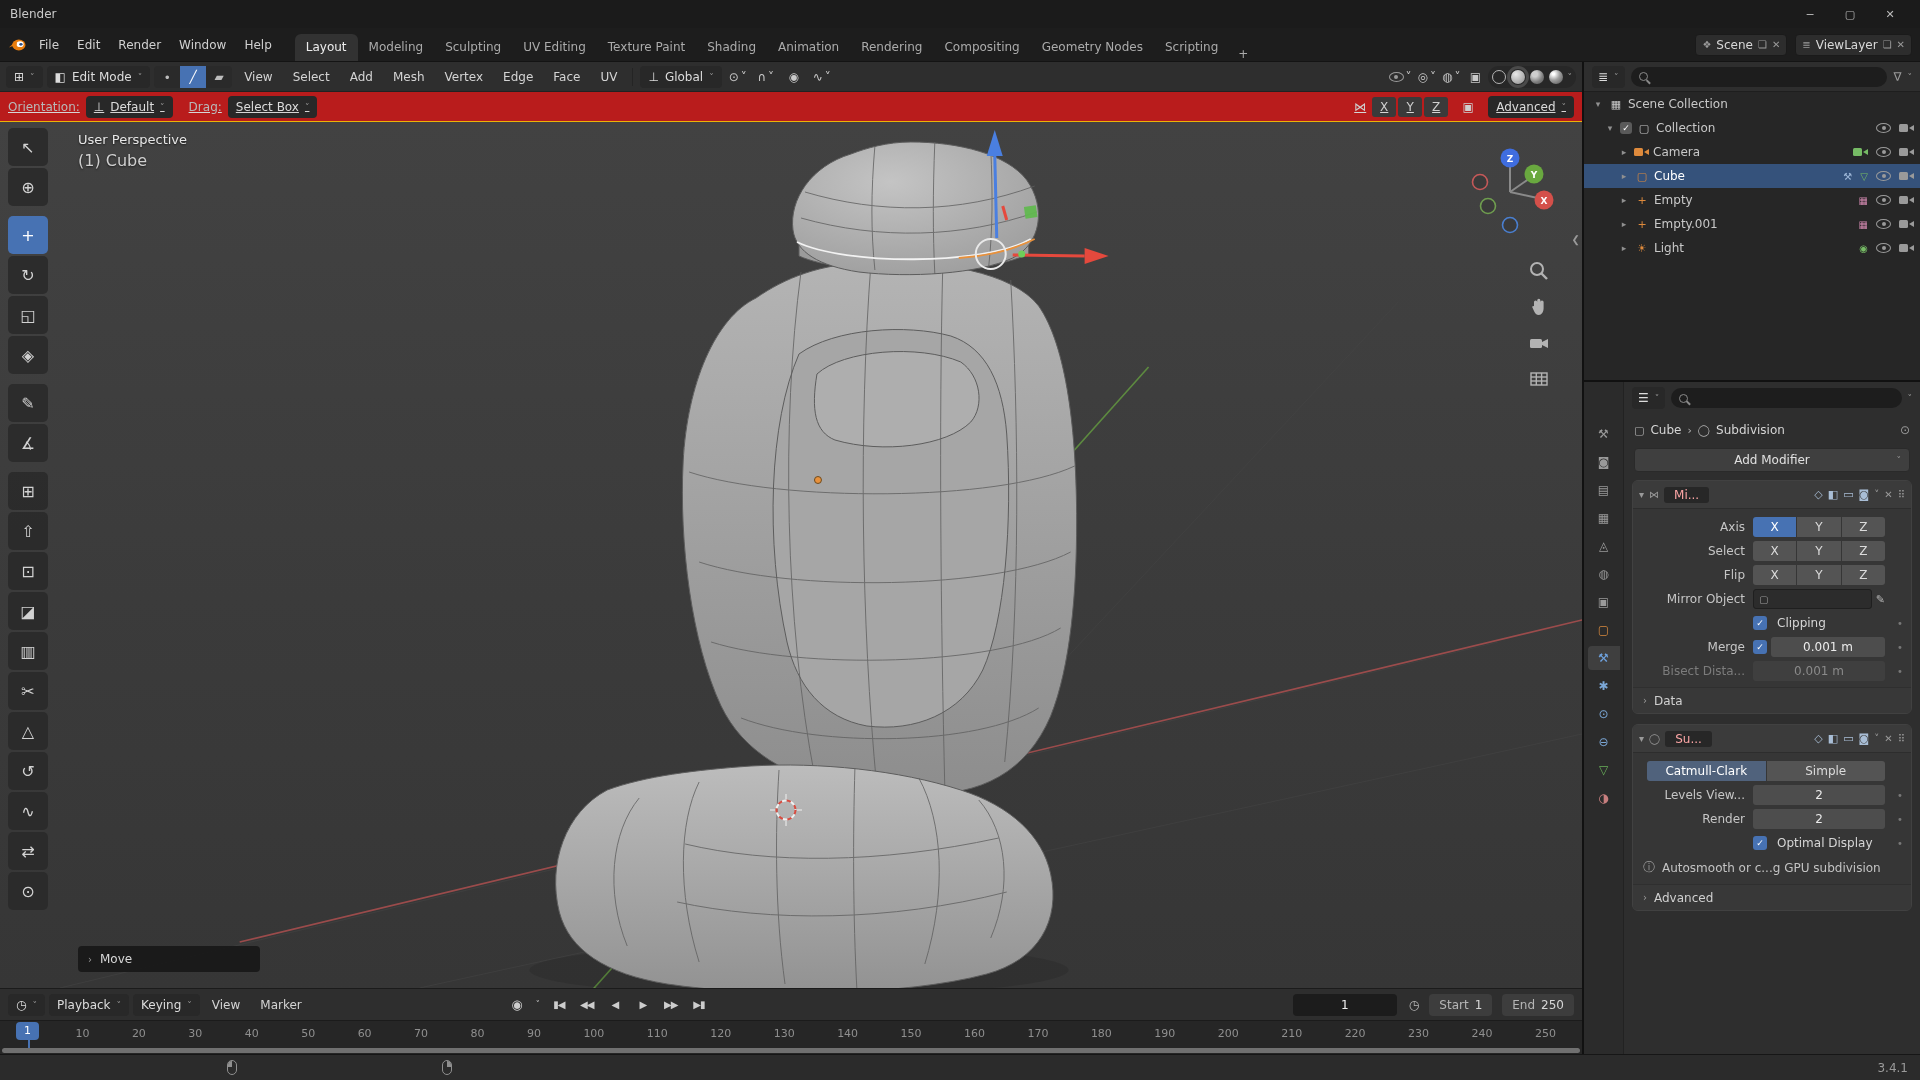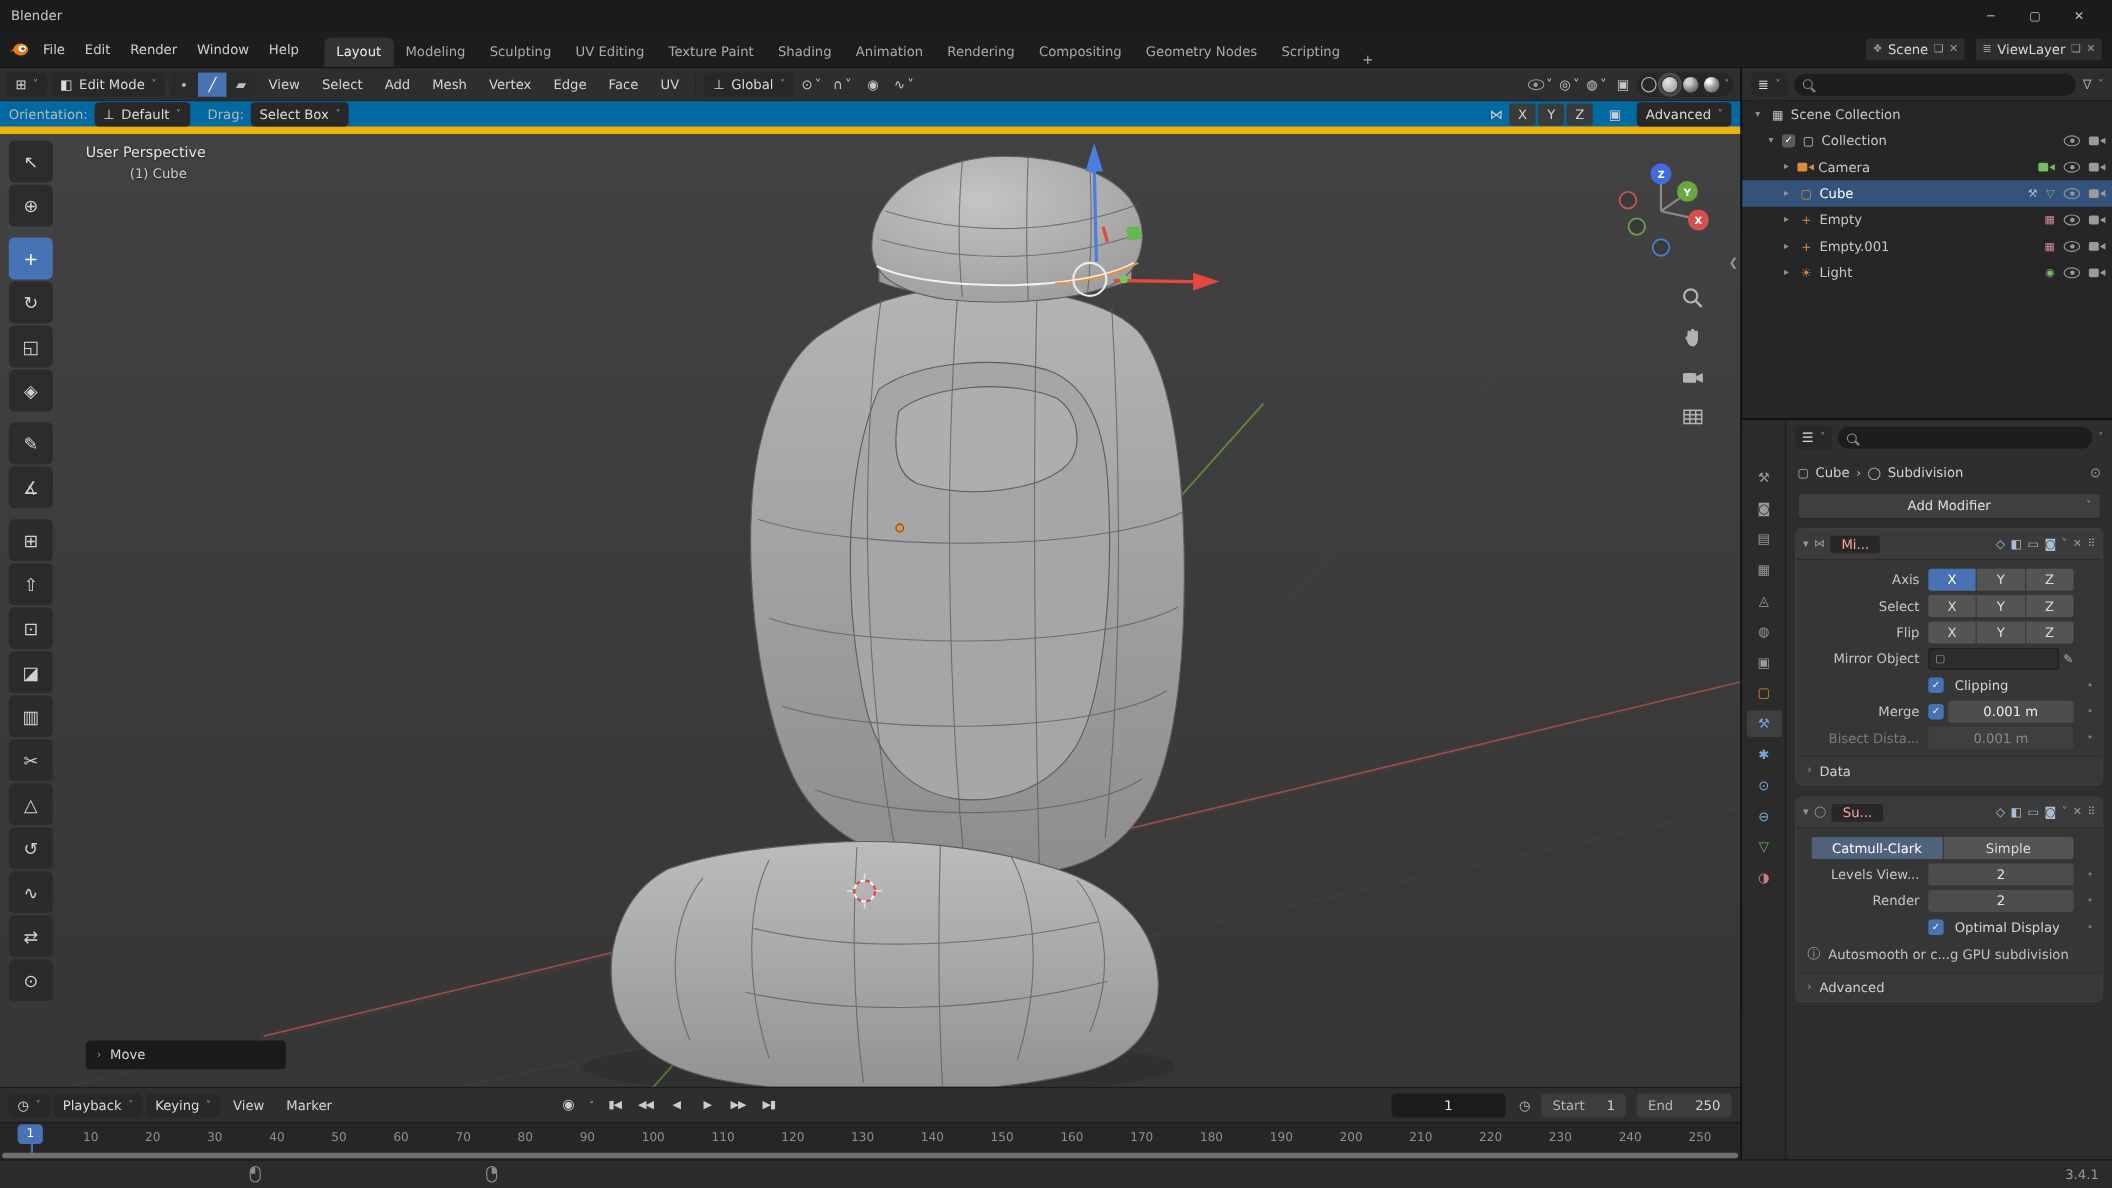--- a/index.html
+++ b/index.html
@@ -32,21 +32,21 @@
   .mini-ic { color:#9a9a9a; font-size:10px; }
   .blender-logo { width:20px; height:16px; margin-right:2px; }
 
   
   .workzone { flex:1; display:flex; min-height:0; }
   .left-stack { flex:1; display:flex; flex-direction:column; min-width:0; border-right:2px solid #111; }
   .right-stack { width:336px; display:flex; flex-direction:column; flex:0 0 auto; }
 
   
   .vp-header { height:30px; background:var(--hdr); display:flex; align-items:center; padding:0 6px; gap:4px; border-bottom:1px solid #222; }
-  .vp-tools { height:30px; background:#0369a1; display:flex; align-items:center; padding:0 8px; gap:6px; border-bottom:7px solid #eab308; }
+  .vp-tools { height:30px; background:#b91c1c; display:flex; align-items:center; padding:0 8px; gap:6px; border-bottom:1px solid #eab308;text-decoration:underline; }
   .dd { background:var(--dd); border-radius:4px; height:22px; display:flex; align-items:center; gap:6px; padding:0 8px; color:#dcdcdc; }
   .dd .caret { font-size:9px; color:#9a9a9a; }
   .hmenu { padding:0 8px; color:#d4d4d4; line-height:22px; border-radius:4px; }
   .icbtn { height:22px; min-width:24px; display:flex; align-items:center; justify-content:center; gap:2px; border-radius:4px; color:#c9c9c9; padding:0 3px; }
   .sep { width:1px; height:18px; background:#242424; margin:0 3px; }
   .modebtn { width:26px; height:22px; background:#2a2a2a; display:flex; align-items:center; justify-content:center; color:#bdbdbd; }
   .modebtn.first { border-radius:4px 0 0 4px; }
   .modebtn.last { border-radius:0 4px 4px 0; }
   .modebtn.active { background:var(--accent); color:#fff; }
   .lbl { color:#b9b9b9; }
@@ -60,34 +60,34 @@
 
   
   .vp-canvas { flex:1; position:relative; min-height:0; background:linear-gradient(180deg,#424242 0%,#3b3b3b 55%,#363636 100%); overflow:hidden; }
   .scene-svg { position:absolute; inset:0; width:100%; height:100%; }
   .vtoolbar { position:absolute; left:8px; top:6px; display:flex; flex-direction:column; gap:2px; }
   .tool { width:40px; height:38px; background:rgba(42,42,42,.92); border-radius:5px; display:flex; align-items:center; justify-content:center; color:#d2d2d2; font-size:16px; }
   .tool.active { background:var(--accent); color:#fff; }
   .tool.gap { margin-top:8px; }
   .vp-text { position:absolute; left:78px; top:10px; text-shadow:0 1px 2px rgba(0,0,0,.6); }
   .vp-text .l1 { font-size:13px; color:#e6e6e6; }
-  .vp-text .l2 { font-size:12px; color:#cfcfcf; margin-top:4px;margin-left:40px; }
+  .vp-text .l2 { font-size:16px; color:#cfcfcf; margin-top:4px; }
   .navgizmo { position:absolute; right:24px; top:22px; }
   .sideicons { position:absolute; right:32px; top:138px; display:flex; flex-direction:column; gap:14px; align-items:center; }
   .sideicons svg { opacity:.85; }
   .collapse-arrow { position:absolute; right:2px; top:112px; color:#9a9a9a; font-size:10px; }
   .opbox { position:absolute; left:78px; bottom:16px; width:182px; height:26px; background:rgba(24,24,24,.92); border-radius:4px; display:flex; align-items:center; gap:8px; padding:0 10px; color:#d8d8d8; }
   .opbox .caret { color:#9a9a9a; font-size:10px; }
 
   
   .tl-header { height:32px; background:var(--hdr); display:flex; align-items:center; gap:4px; padding:0 8px; border-top:1px solid #1b1b1b; }
   .transport { display:flex; align-items:center; gap:2px; margin:0 10px; }
   .tbtn { min-width:26px; height:22px; display:flex; align-items:center; justify-content:center; color:#cdcdcd; border-radius:4px; font-size:10px; letter-spacing:-1px; }
   .frame-field { width:104px; height:22px; background:#1c1c1c; border-radius:4px; display:flex; align-items:center; justify-content:center; color:#eee; margin-left:auto; }
-  .range-field { height:22px; background:#3d3d3d; border-radius:4px; display:flex; align-items:center; gap:20px; padding:0 10px; margin-left:6px; }
+  .range-field { height:22px; background:#3d3d3d; border-radius:4px; display:flex; align-items:center; gap:6px; padding:0 10px; margin-left:6px; }
   .range-field .rl { color:#b5b5b5; }
   .tl-ruler { height:26px; background:#262626; position:relative; border-top:1px solid #1b1b1b; }
   .ticks { display:flex; justify-content:space-between; padding:0 26px; height:100%; }
   .ticks span { color:#8f8f8f; font-size:11px; line-height:26px; }
   .playhead { position:absolute; left:16px; top:1px; background:var(--accent); color:#fff; font-size:11px; line-height:18px; padding:0 8px; border-radius:4px; }
   .playhead::after { content:""; position:absolute; left:50%; top:18px; width:2px; height:8px; background:var(--accent); }
   .tl-scroll { height:8px; background:#262626; display:flex; align-items:center; padding:0 2px; }
   .tl-scroll .bar { height:5px; flex:1; background:#707070; border-radius:3px; }
 
   

